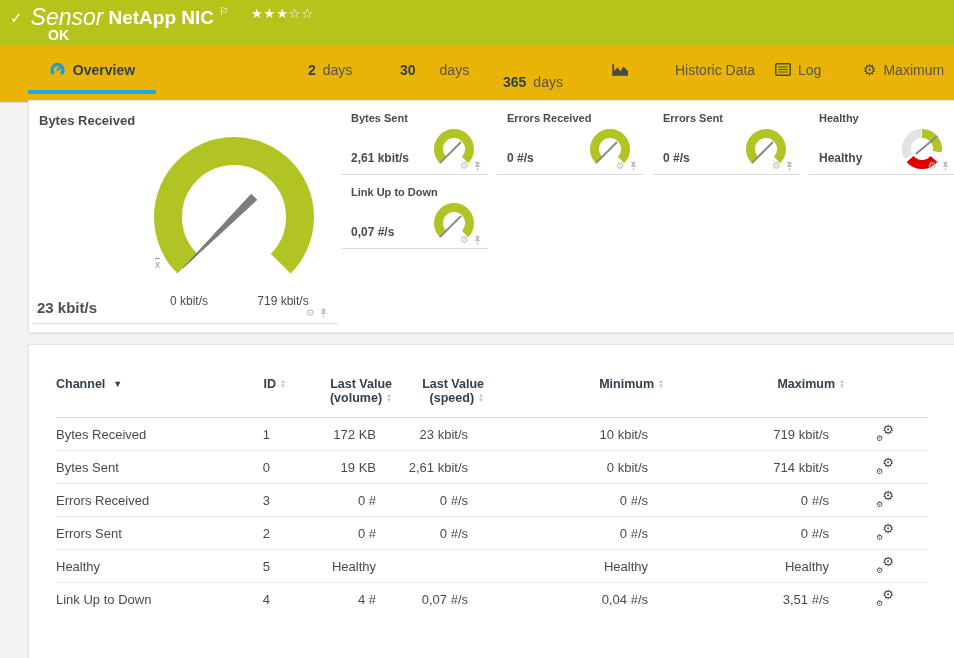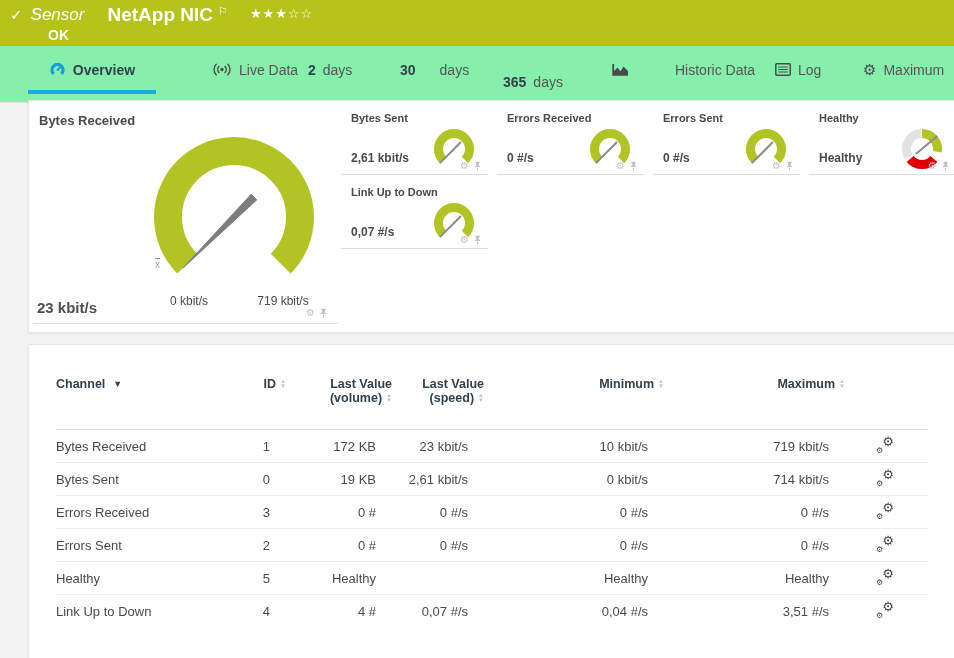--- a/index.html
+++ b/index.html
@@ -7,28 +7,28 @@
   body {
     font-family:"Liberation Sans","DejaVu Sans",sans-serif;
     background:#f3f3f3; position:relative; color:#4a4a4a;
   }
   .ico { font-family:"DejaVu Sans",sans-serif; }
 
   
   .sensor-header { position:absolute; left:0; top:0; right:0; height:46px; background:#b6c31b; color:#fff; }
   .sh-row { position:absolute; left:10px; top:4px; display:flex; align-items:center; }
   .sh-check { font-size:15px; font-weight:bold; margin-right:8px; }
-  .sh-type { font-style:italic; font-size:17px; font-weight:300; margin-right:23px; }
+  .sh-type { font-style:italic; font-size:23px; font-weight:300; margin-right:5px; }
   .sh-title { font-size:19px; font-weight:bold; }
   .sh-flag { font-size:11px; margin-left:5px; align-self:flex-start; margin-top:1px; }
   .sh-stars { margin-left:22px; font-size:13px; letter-spacing:1px; align-self:flex-start; margin-top:2px; }
   .sh-status { position:absolute; left:48px; top:27px; font-size:14px; font-weight:bold; }
 
   
-  .tabbar { position:absolute; left:0; top:46px; right:0; height:57px; background:#86efac; border-bottom:1px solid #e0e0e0;text-align:center; }
+  .tabbar { position:absolute; left:0; top:46px; right:0; height:57px; background:#eab308; border-bottom:1px solid #e0e0e0;text-align:center; }
   .tab { position:absolute; top:0; height:47px; display:flex; align-items:center; gap:7px; font-size:14px; color:#555; cursor:pointer; }
   .tab .num { font-weight:bold; color:#32414e; }
   .tab.active { color:#32414e; font-weight:bold; justify-content:center; }
   .tab-underline { position:absolute; left:0; right:0; bottom:-1px; height:4px; background:#1ca8e3; }
   .t-overview { left:28px; width:128px; }
   .t-live { left:212px; }
   .t-2d { left:308px; }
   .t-30d { left:400px;gap:24px; }
   .t-365d { left:503px;margin-top:12px; }
   .t-hist { left:612px;gap:46px; }
@@ -63,21 +63,21 @@
   .g-title { position:absolute; left:10px; top:11px; font-size:11px; font-weight:bold; color:#4a4a4a; }
   .g-value { position:absolute; left:10px; bottom:9px; font-size:12px; font-weight:bold; color:#4a4a4a; }
   .g-svg { position:absolute; right:10px; top:24px; }
   .gcell .cell-tools { right:6px; bottom:3px; }
 
   
   .card-table { padding:32px 26px 0 27px; }
   table { border-collapse:collapse; width:100%; table-layout:fixed; }
   col.c-name{width:160px} col.c-id{width:70px} col.c-vol{width:106px} col.c-spd{width:92px}
   col.c-min{width:180px} col.c-max{width:181px} col.c-gear{width:auto}
-  th { font-size:12.5px; font-weight:bold; color:#32414e; vertical-align:top; padding-bottom:24px; text-align:right; }
+  th { font-size:12.5px; font-weight:bold; color:#32414e; vertical-align:top; padding-bottom:12px; text-align:right; }
   th.left { text-align:left; }
   .th-flex { display:flex; align-items:center; justify-content:flex-end; gap:4px; }
   .th-flex.start { justify-content:flex-start; }
   .sort { display:flex; flex-direction:column; font-size:6px; line-height:5px; color:#c4c4c4; cursor:pointer; }
   .chan-arrow { font-size:9px; color:#32414e; margin-left:4px; cursor:pointer; }
   td { font-size:13px; color:#4a4a4a; height:33px; border-top:1px solid #ececec; text-align:right; padding-right:16px; }
   td.name { text-align:left; padding-right:0; }
   td.gear-td { padding-right:34px; }
   thead th { border-bottom:1px solid #d8d8d8; }
   .gearpair { position:relative; display:inline-block; width:18px; height:15px; color:#474747; cursor:pointer; }
@@ -99,27 +99,20 @@
 </div>
 
 <div class="tabbar">
   <div class="tab active t-overview">
     <svg width="17" height="17" viewBox="0 0 17 17">
       <path d="M4.6,12.9 A5.5,5.5 0 1 1 12.4,12.9" fill="none" stroke="#1b9dd9" stroke-width="3.4"></path>
       <line x1="8.5" y1="9" x2="12.8" y2="4.7" stroke="#1b9dd9" stroke-width="2" stroke-linecap="round"></line>
     </svg>
     <span>Overview</span>
     <div class="tab-underline"></div>
-  </div>
-  <div class="tab t-live">
-    <svg width="20" height="15" viewBox="0 0 20 15">
-      <circle cx="10" cy="7.5" r="1.7" fill="#4a4a4a"></circle>
-      <path d="M7,4.5 A4.3,4.3 0 0 0 7,10.5 M4.2,2.2 A7.5,7.5 0 0 0 4.2,12.8 M13,4.5 A4.3,4.3 0 0 1 13,10.5 M15.8,2.2 A7.5,7.5 0 0 1 15.8,12.8" fill="none" stroke="#4a4a4a" stroke-width="1.4" stroke-linecap="round"></path>
-    </svg>
-    <span>Live Data</span>
   </div>
   <div class="tab t-2d">
     <span class="num">2</span>
     <span>days</span>
   </div>
   <div class="tab t-30d">
     <span class="num">30</span>
     <span>days</span>
   </div>
   <div class="tab t-365d">

